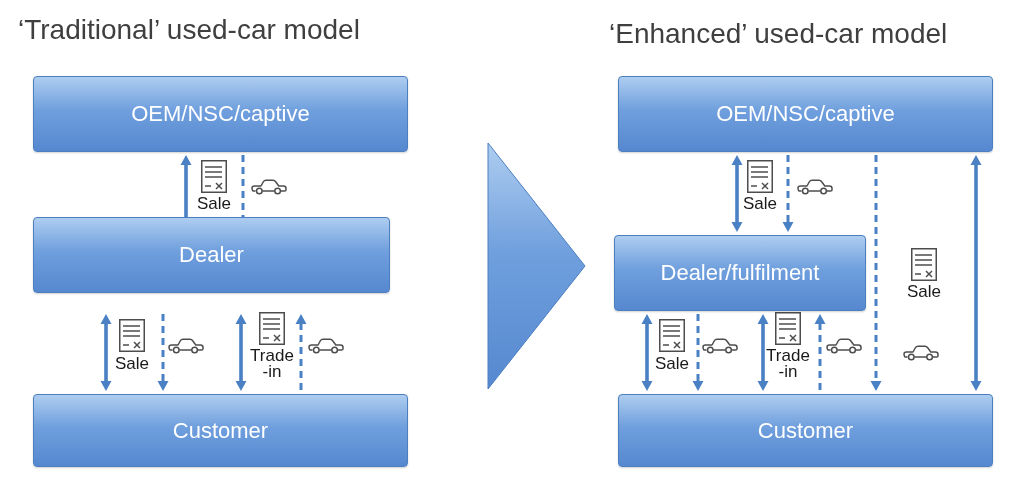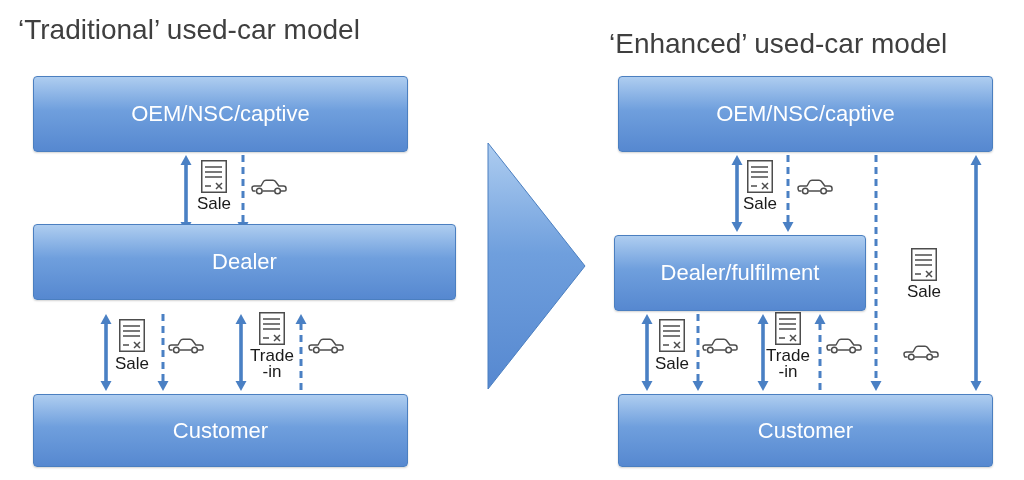--- a/index.html
+++ b/index.html
@@ -128,26 +128,26 @@
         <use x="659" y="319" href="#doc-icon" xlink:href="#doc-icon"></use>
         <use x="701" y="336" href="#car-icon" xlink:href="#car-icon"></use>
         <use x="775" y="312" href="#doc-icon" xlink:href="#doc-icon"></use>
         <use x="825" y="336" href="#car-icon" xlink:href="#car-icon"></use>
         <use x="911" y="248" href="#doc-icon" xlink:href="#doc-icon"></use>
         <use x="902" y="343" href="#car-icon" xlink:href="#car-icon"></use>
       </g>
   </svg>
 
   <div class="title" style="left:18px; top:14px">‘Traditional’ used-car model</div>
-  <div class="title" style="left:609px; top:28px">‘Enhanced’ used-car model</div>
+  <div class="title" style="left:609px; top:18px">‘Enhanced’ used-car model</div>
 
   <div class="box" style="left:33px; top:76px; width:375px; height:76px">
     <span>OEM/NSC/captive</span>
   </div>
-  <div class="box" style="left:33px; top:224px; width:423px; height:76px">
+  <div class="box" style="left:33px; top:217px; width:357px; height:76px">
     <span>Dealer</span>
   </div>
   <div class="box" style="left:33px; top:394px; width:375px; height:73px">
     <span>Customer</span>
   </div>
 
   <div class="box" style="left:618px; top:76px; width:375px; height:76px">
     <span>OEM/NSC/captive</span>
   </div>
   <div class="box" style="left:614px; top:235px; width:252px; height:76px">

